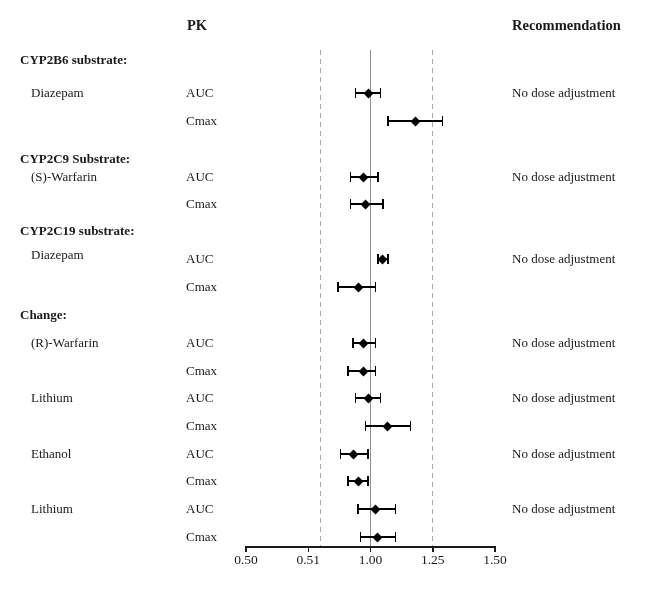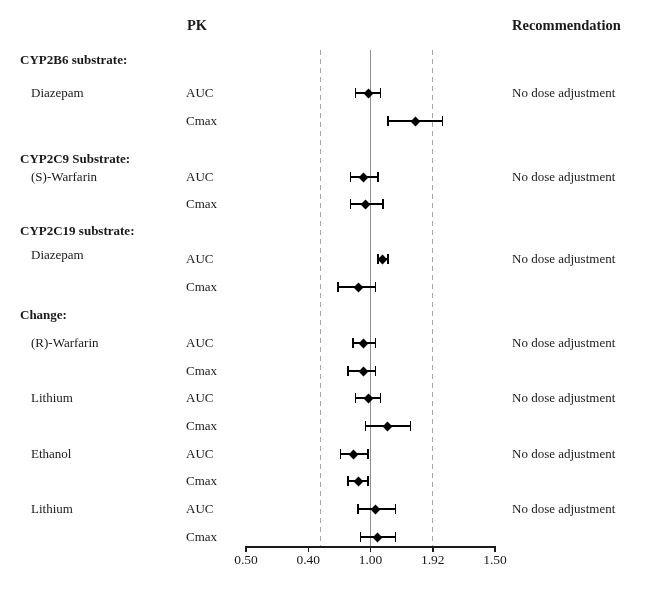--- a/index.html
+++ b/index.html
@@ -49,25 +49,25 @@
   <div class="col-header" style="left:512px">Recommendation</div>
 
   <div id="plot-layer">
       <div class="ref-line ref-solid" style="left: 370px; top: 50px; height: 496px;"></div>
       <div class="ref-line ref-dashed" style="left: 320.2px; top: 50px; height: 496px;"></div>
       <div class="ref-line ref-dashed" style="left: 432.25px; top: 50px; height: 496px;"></div>
       <div class="axis-line" style="left: 246px; top: 546px; width: 249px;"></div>
       <div class="axis-tick" style="left: 245.25px; top: 546px;"></div>
       <div class="tick-label" style="left: 246px; top: 552px;">0.50</div>
       <div class="axis-tick" style="left: 307.5px; top: 546px;"></div>
-      <div class="tick-label" style="left: 308.25px; top: 552px;">0.40</div>
+      <div class="tick-label" style="left: 308.25px; top: 552px;">0.51</div>
       <div class="axis-tick" style="left: 369.75px; top: 546px;"></div>
       <div class="tick-label" style="left: 370.5px; top: 552px;">1.00</div>
       <div class="axis-tick" style="left: 432px; top: 546px;"></div>
-      <div class="tick-label" style="left: 432.75px; top: 552px;">1.92</div>
+      <div class="tick-label" style="left: 432.75px; top: 552px;">1.25</div>
       <div class="axis-tick" style="left: 494.25px; top: 546px;"></div>
       <div class="tick-label" style="left: 495px; top: 552px;">1.50</div>
       <div class="ci-bar" style="left: 355.56px; top: 92.25px; width: 24.9px;"></div>
       <div class="ci-cap" style="left: 354.81px; top: 88px;"></div>
       <div class="ci-cap" style="left: 379.71px; top: 88px;"></div>
       <div class="diamond" style="left: 364.51px; top: 89.5px;"></div>
       <div class="ci-bar" style="left: 387.93px; top: 120.25px; width: 54.78px;"></div>
       <div class="ci-cap" style="left: 387.18px; top: 116px;"></div>
       <div class="ci-cap" style="left: 441.96px; top: 116px;"></div>
       <div class="diamond" style="left: 411.82px; top: 117.5px;"></div>

